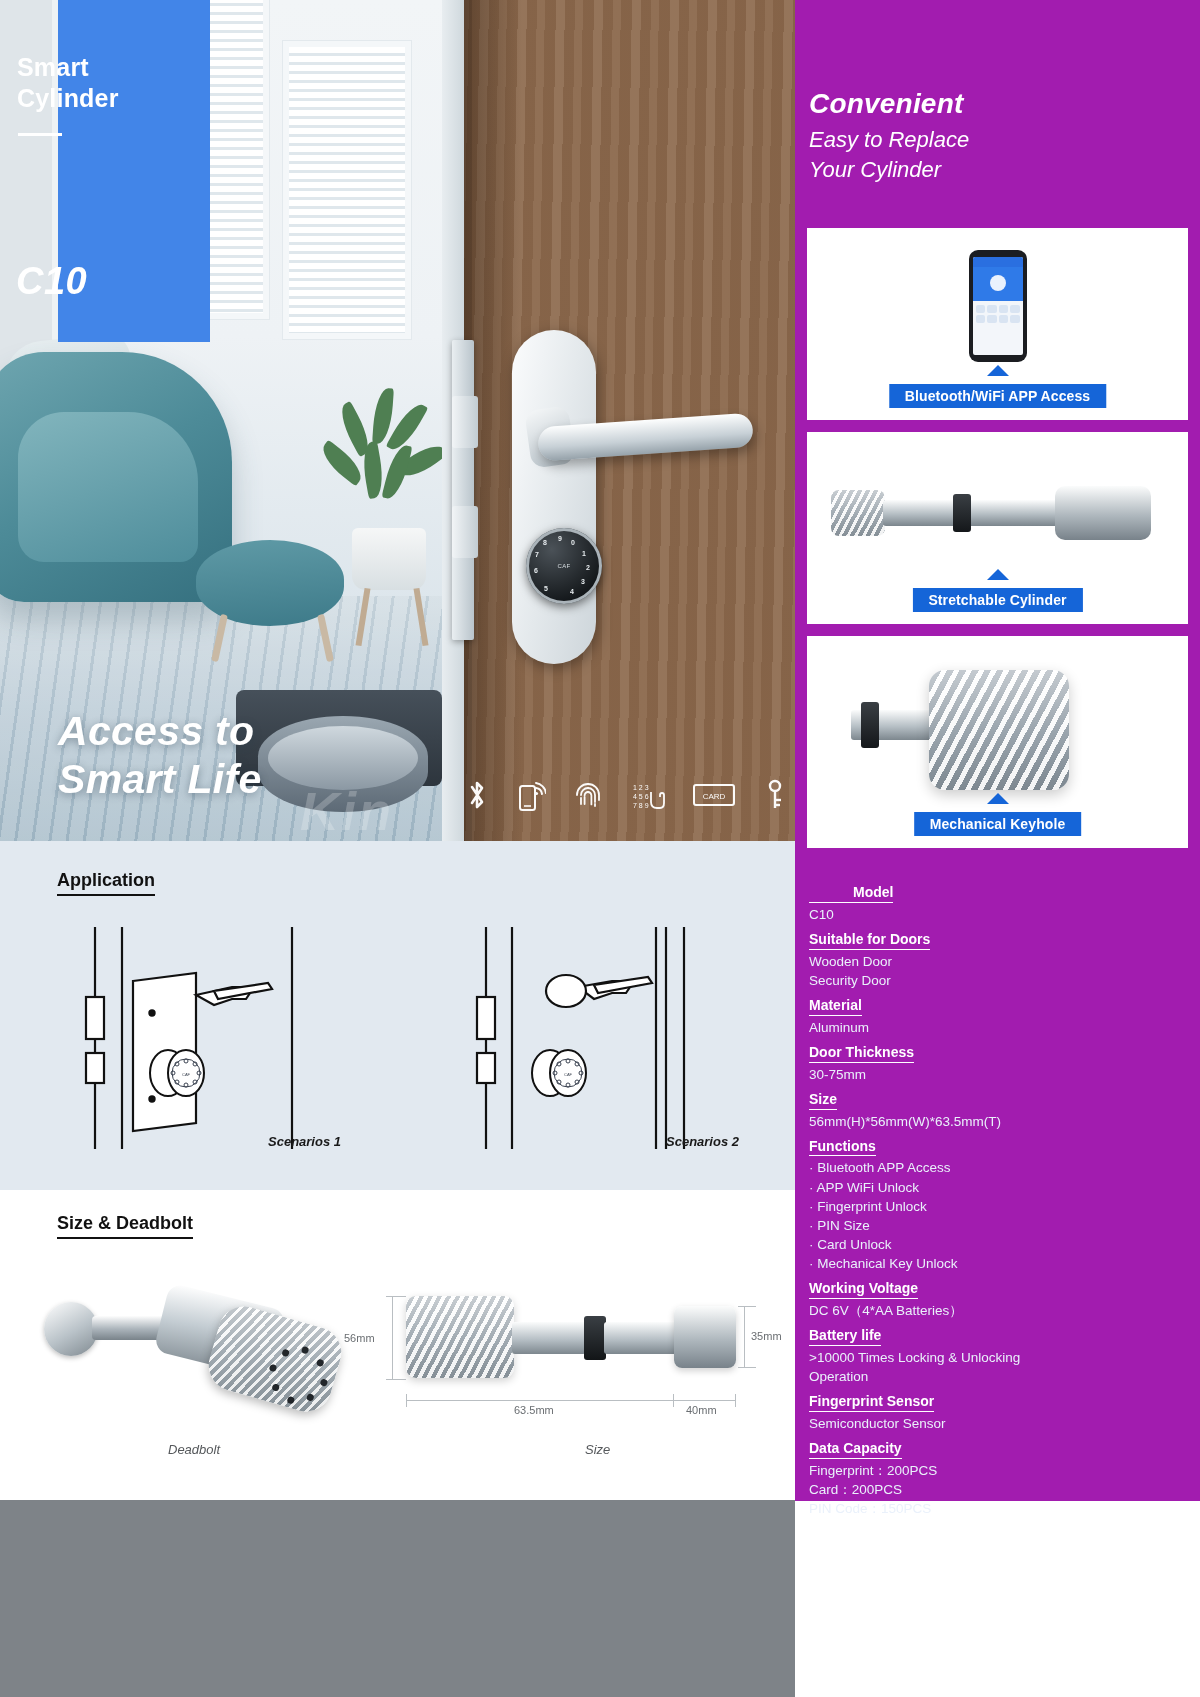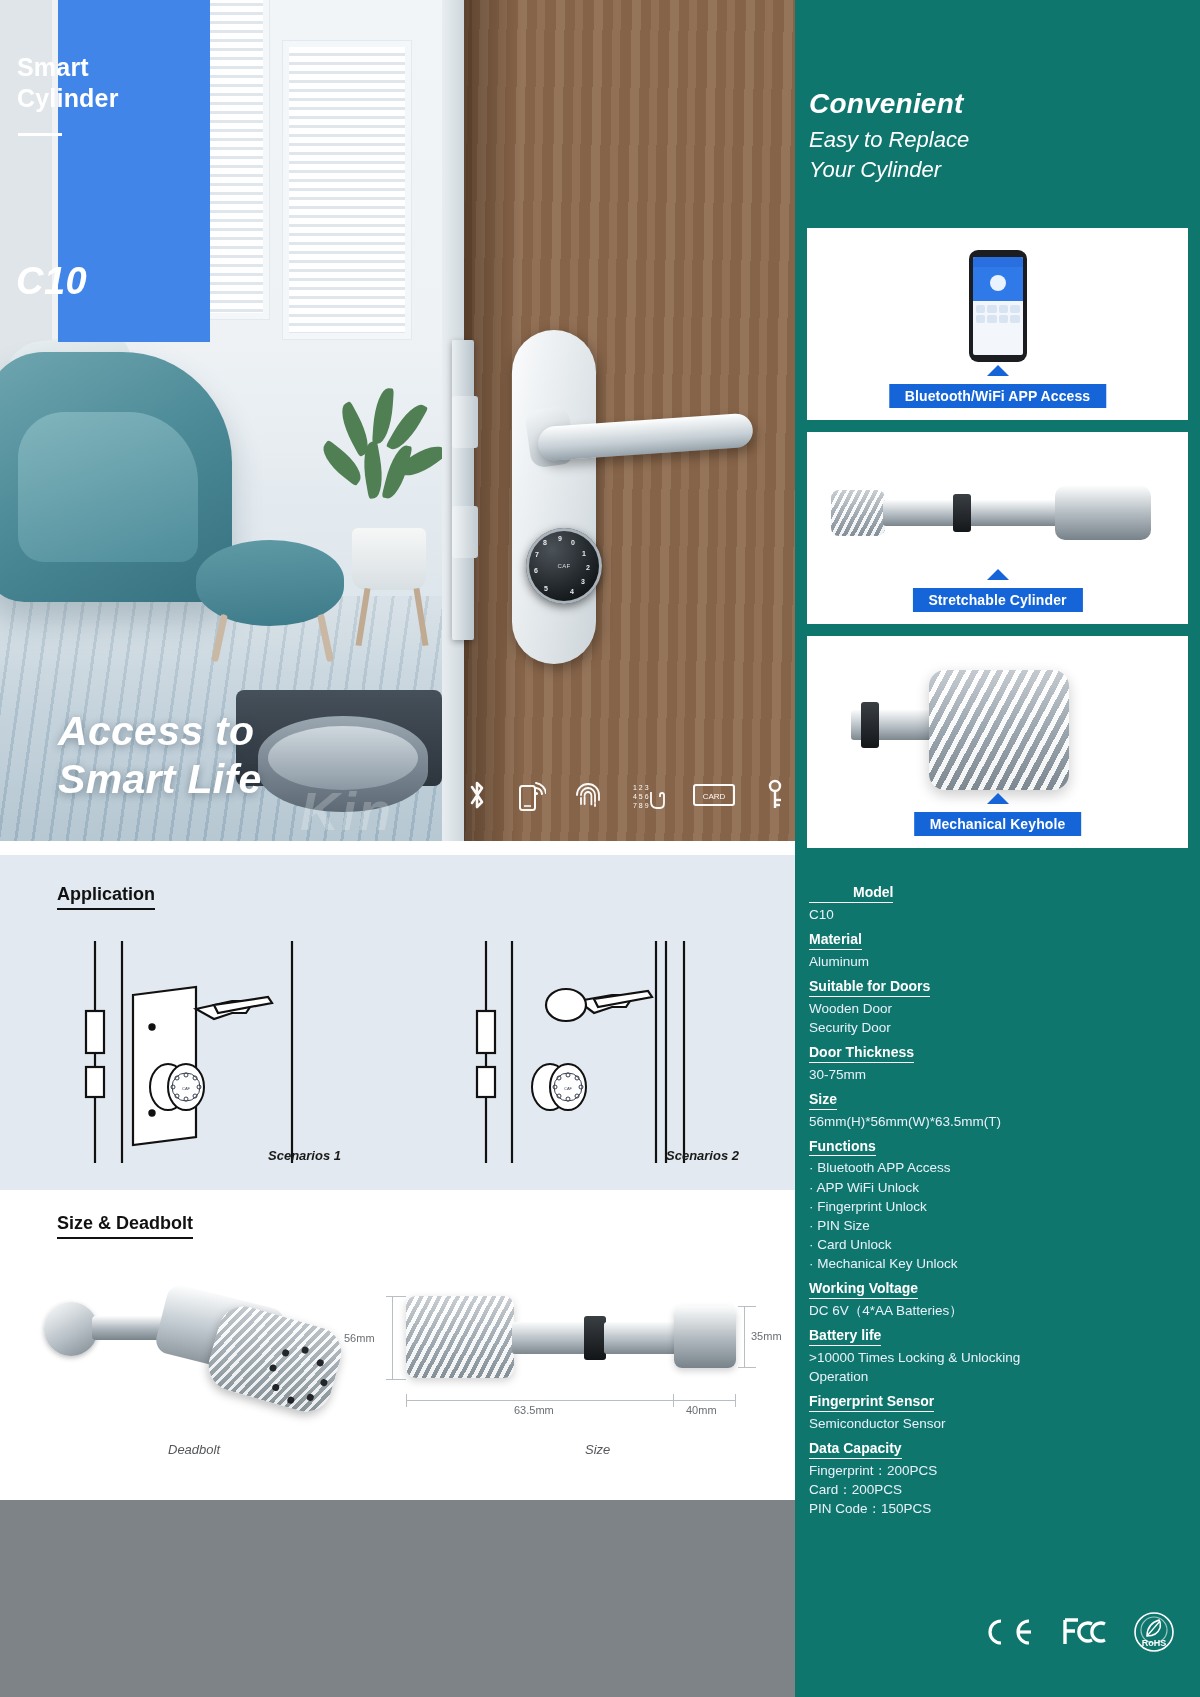--- a/index.html
+++ b/index.html
@@ -204,21 +204,20 @@
   .wm{
     position:absolute; left:300px; top:780px;
     color:rgba(255,255,255,.22); font-size:54px; font-style:italic; font-weight:bold;
     letter-spacing:2px; pointer-events:none;
   }
 
   
   .application{
     position:absolute; left:0; top:841px; width:795px; height:349px;
     background:#e2e9f0;
-    margin-top:14px;
   }
   .sec-title{
     font-size:18px; font-weight:bold; color:#111;
     border-bottom:2px solid #111; display:inline-block;
     padding-bottom:2px; line-height:1.25;
   }
   .app-title-wrap{ position:absolute; left:57px; top:28px; }
   .scen-wrap{ position:absolute; left:0; top:72px; width:795px; height:250px; }
   .scen{ position:absolute; top:0; width:397px; height:250px; }
   .scen1{ left:0; } .scen2{ left:398px; }
@@ -302,22 +301,22 @@
   .dim-txt{ position:absolute; font-size:11px; color:#6a6e72; }
 
   
   .grey-bar{
     position:absolute; left:0; top:1500px; width:795px; height:197px;
     background:#7e8388;
   }
 
   
   .right-col{
-    position:absolute; left:795px; top:0; width:405px; height:1697px;
-    background:#0f766e;
+    position:absolute; left:795px; top:0; width:405px; height:1501px;
+    background:#a21caf;
   }
   .r-head{ position:absolute; left:14px; top:86px; width:380px; }
   .r-h1{
     color:#fff; font-size:28px; font-weight:bold; font-style:italic;
     letter-spacing:.2px; line-height:1.25;
   }
   .r-h2{
     color:#fff; font-size:22px; font-style:italic; line-height:1.36;
     margin-top:4px; font-weight:400;
   }
@@ -707,23 +706,23 @@
     <div class="card card3">
       <div class="knob3-stem"></div>
       <div class="knob3-cam"></div>
       <div class="knob3"></div>
       <div class="cap-arrow" style="bottom:44px;"></div>
       <div class="cap-pill" style="bottom:12px;">Mechanical Keyhole</div>
     </div>
 
     <div class="specs">
       <div><span class="spec-label spec-first">Model</span><div class="spec-val">C10</div></div>
-      <div><span class="spec-label">Material</span><div class="spec-val">Aluminum</div></div>
       <div><span class="spec-label">Suitable for Doors</span><div class="spec-val">Wooden Door
 Security Door</div></div>
+      <div><span class="spec-label">Material</span><div class="spec-val">Aluminum</div></div>
       <div><span class="spec-label">Door Thickness</span><div class="spec-val">30-75mm</div></div>
       <div><span class="spec-label">Size</span><div class="spec-val">56mm(H)*56mm(W)*63.5mm(T)</div></div>
       <div><span class="spec-label">Functions</span><div class="spec-val">· Bluetooth APP Access
 · APP WiFi Unlock
 · Fingerprint Unlock
 · PIN Size
 · Card Unlock
 · Mechanical Key Unlock</div></div>
       <div><span class="spec-label">Working Voltage</span><div class="spec-val">DC 6V（4*AA Batteries）</div></div>
       <div><span class="spec-label">Battery life</span><div class="spec-val">&gt;10000 Times Locking &amp; Unlocking

